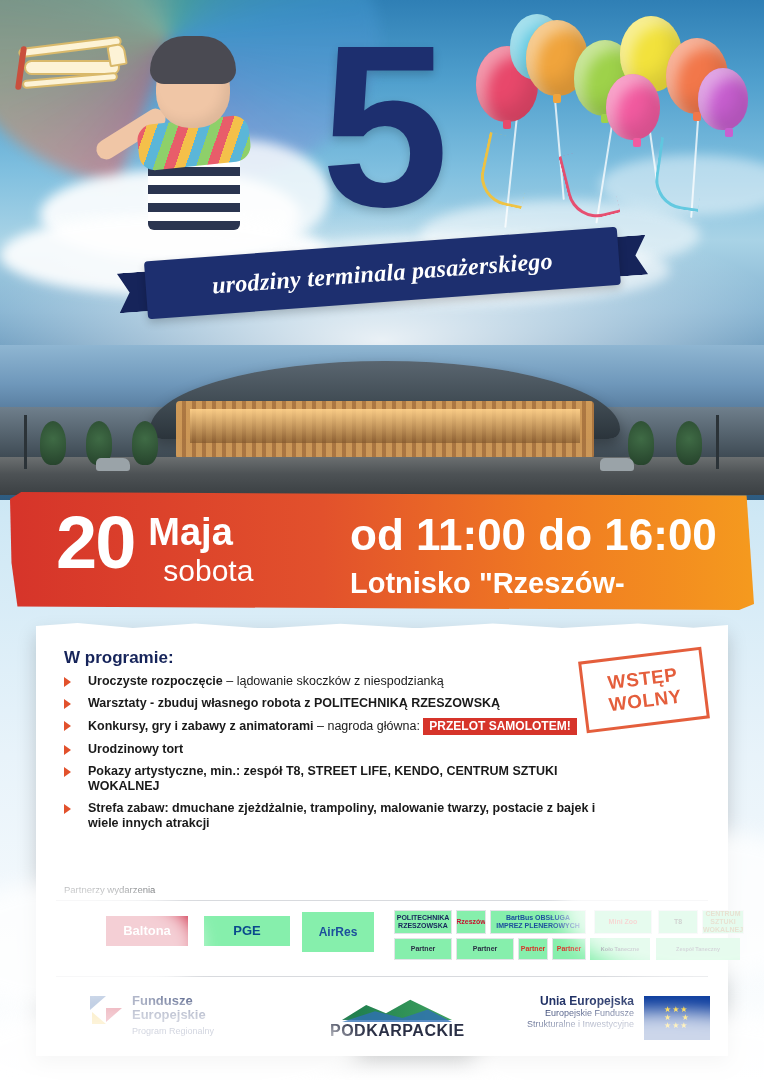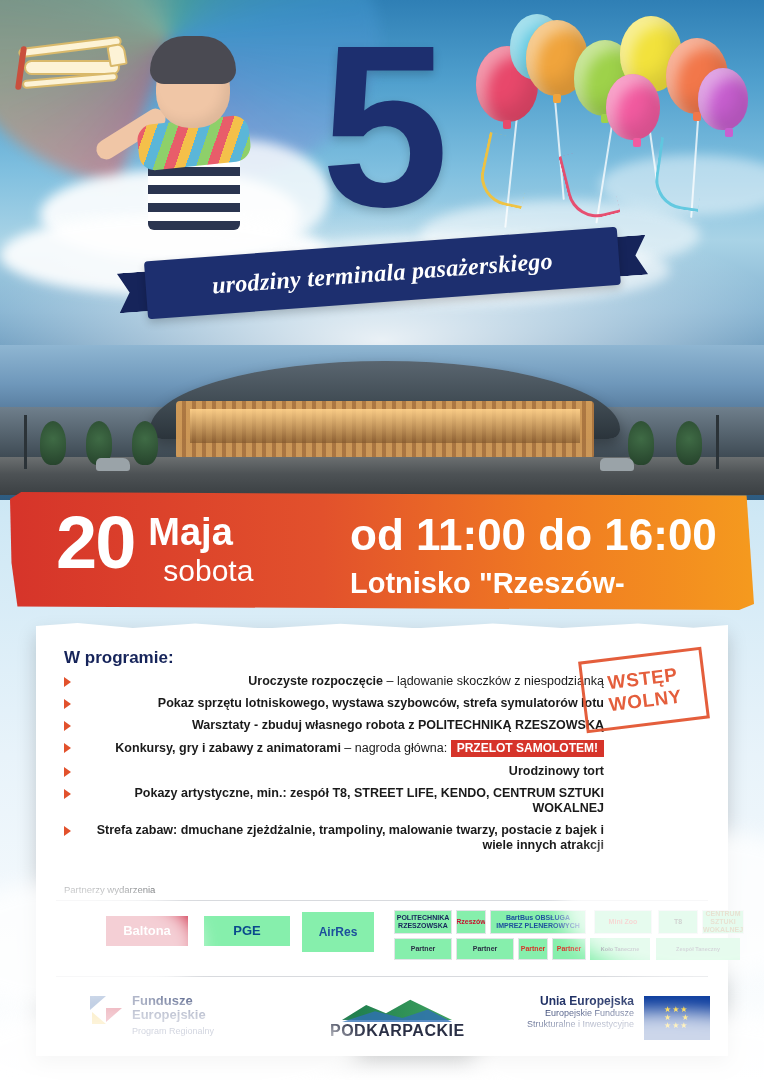--- a/index.html
+++ b/index.html
@@ -269,27 +269,26 @@
     background:#ffffff;
     clip-path: polygon(0 40%, 6% 10%, 14% 60%, 23% 15%, 33% 65%, 44% 18%, 55% 62%, 66% 14%, 76% 60%, 87% 16%, 95% 58%, 100% 30%, 100% 100%, 0 100%);
   }
   .prog-title {
     position: absolute; left: 28px; top: 20px;
     font-size: 17px; font-weight: bold; color: #16245a;
   }
   .prog-list { position: absolute; left: 28px; top: 46px; width: 540px; }
   .prog-item {
     position: relative;
-    padding-left: 12px;
+    padding-left: 24px;
     margin-bottom: 7px;
     font-size: 12.5px;
     line-height: 15px;
     color: #1a1a1a;
     font-weight: bold;
-    text-align: right;
   }
   .prog-item .bullet {
     position: absolute; left: 0; top: 3px;
     width: 0; height: 0;
     border-left: 7px solid #e2512c;
     border-top: 5px solid transparent;
     border-bottom: 5px solid transparent;
   }
   .prog-item .light { font-weight: normal; }
   .highlight-box {
@@ -476,21 +475,20 @@
       <div class="db-hours">od 11:00 do 16:00</div>
       <div class="db-place">Lotnisko "Rzeszów-Jasionka"</div>
     </div>
   </div>
 
   <div class="card">
     <div class="prog-title">W programie:</div>
 
     <div class="prog-list" id="program-list">
         <div class="prog-item"><span class="bullet"></span><span>Uroczyste rozpoczęcie</span><span class="light"> – lądowanie skoczków z niespodzianką</span></div>
-        <div class="prog-item"><span class="bullet"></span><span>Pokaz sprzętu lotniskowego, wystawa szybowców, strefa symulatorów lotu</span></div>
         <div class="prog-item"><span class="bullet"></span><span>Warsztaty - zbuduj własnego robota z POLITECHNIKĄ RZESZOWSKĄ</span></div>
         <div class="prog-item"><span class="bullet"></span><span>Konkursy, gry i zabawy z animatorami</span><span class="light"> – nagroda główna: </span><span class="highlight-box">PRZELOT SAMOLOTEM!</span></div>
         <div class="prog-item"><span class="bullet"></span><span>Urodzinowy tort</span></div>
         <div class="prog-item"><span class="bullet"></span><span>Pokazy artystyczne, min.: zespół T8, STREET LIFE, KENDO, CENTRUM SZTUKI WOKALNEJ</span></div>
         <div class="prog-item"><span class="bullet"></span><span>Strefa zabaw: dmuchane zjeżdżalnie, trampoliny, malowanie twarzy, postacie z bajek i wiele innych atrakcji</span></div>
       </div>
 
     <div class="stamp">
       <span>WSTĘP</span>
       <span>WOLNY</span>

